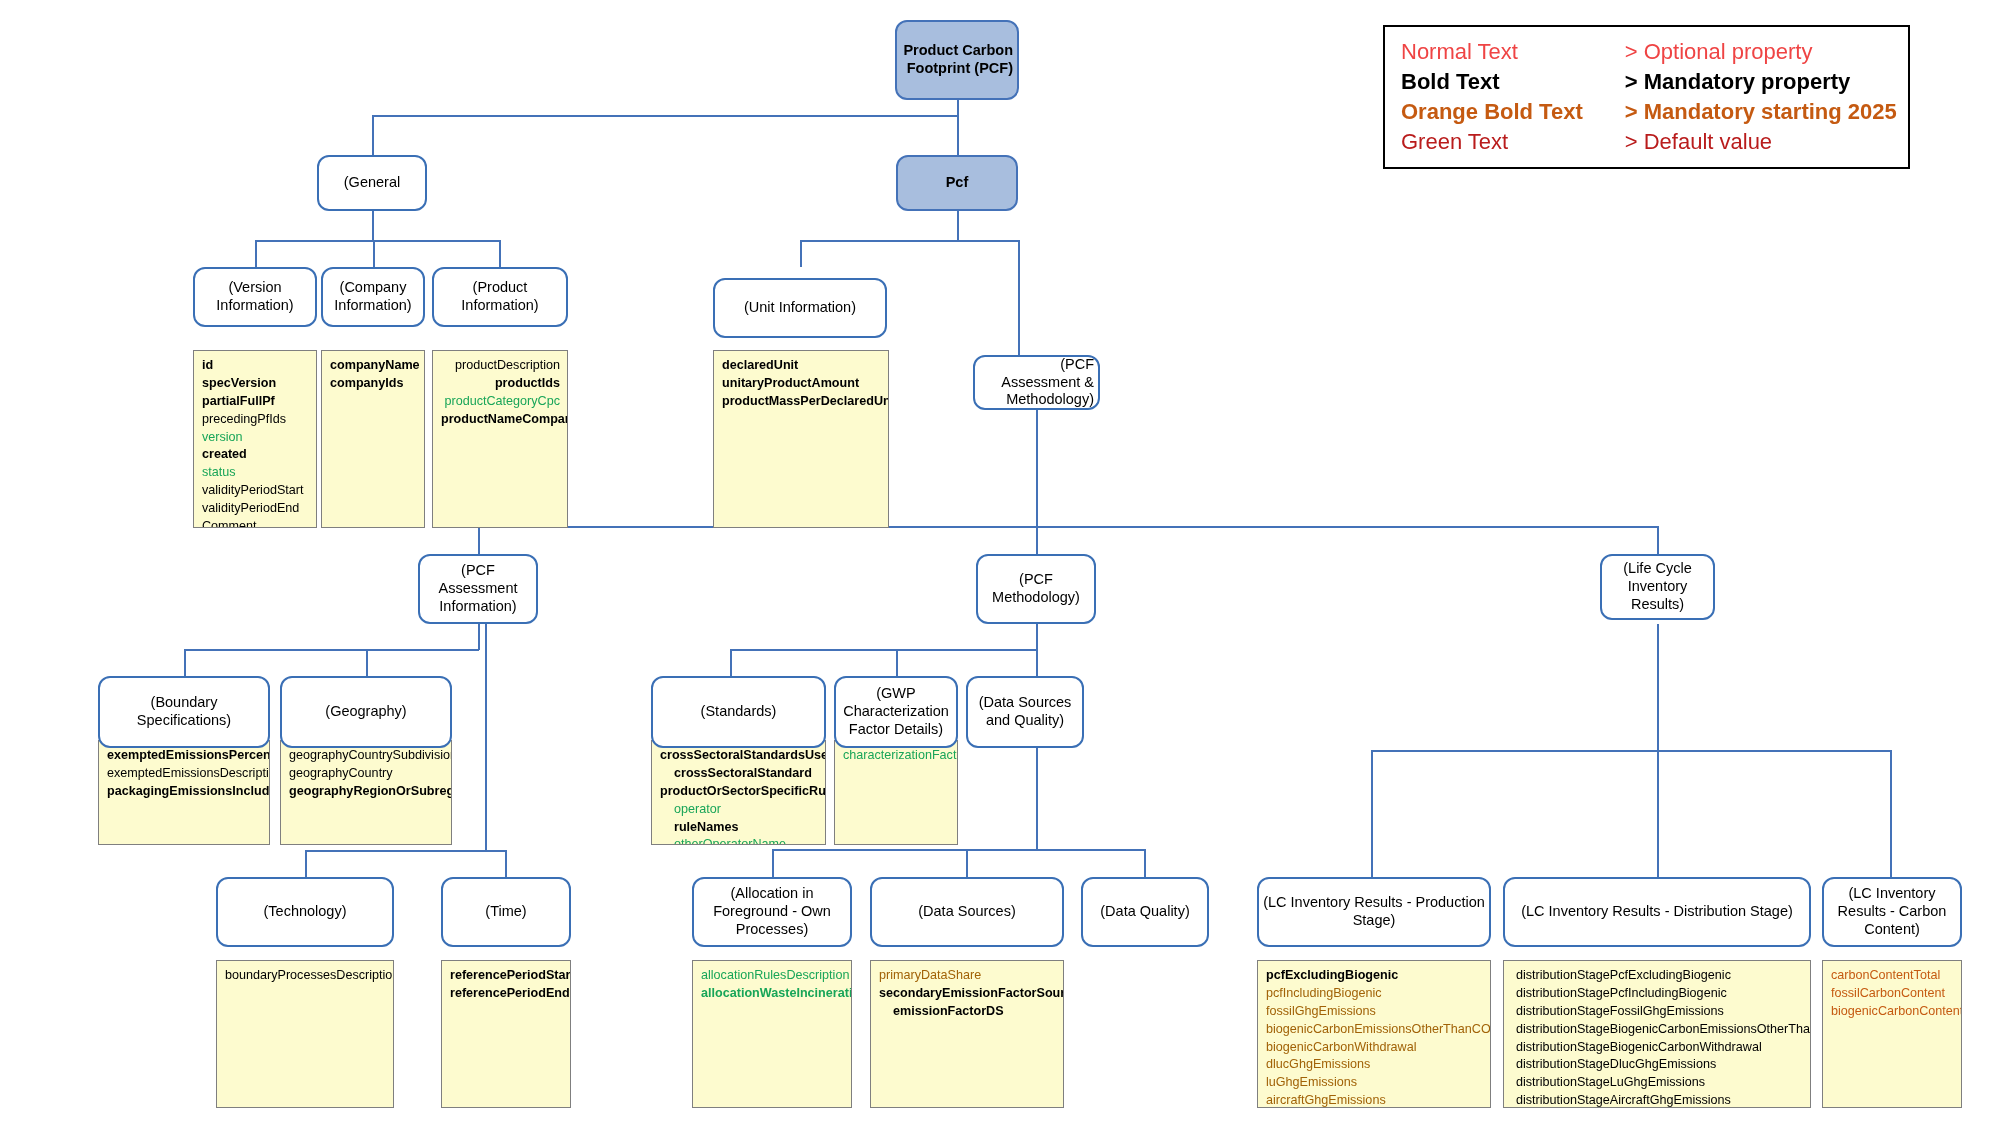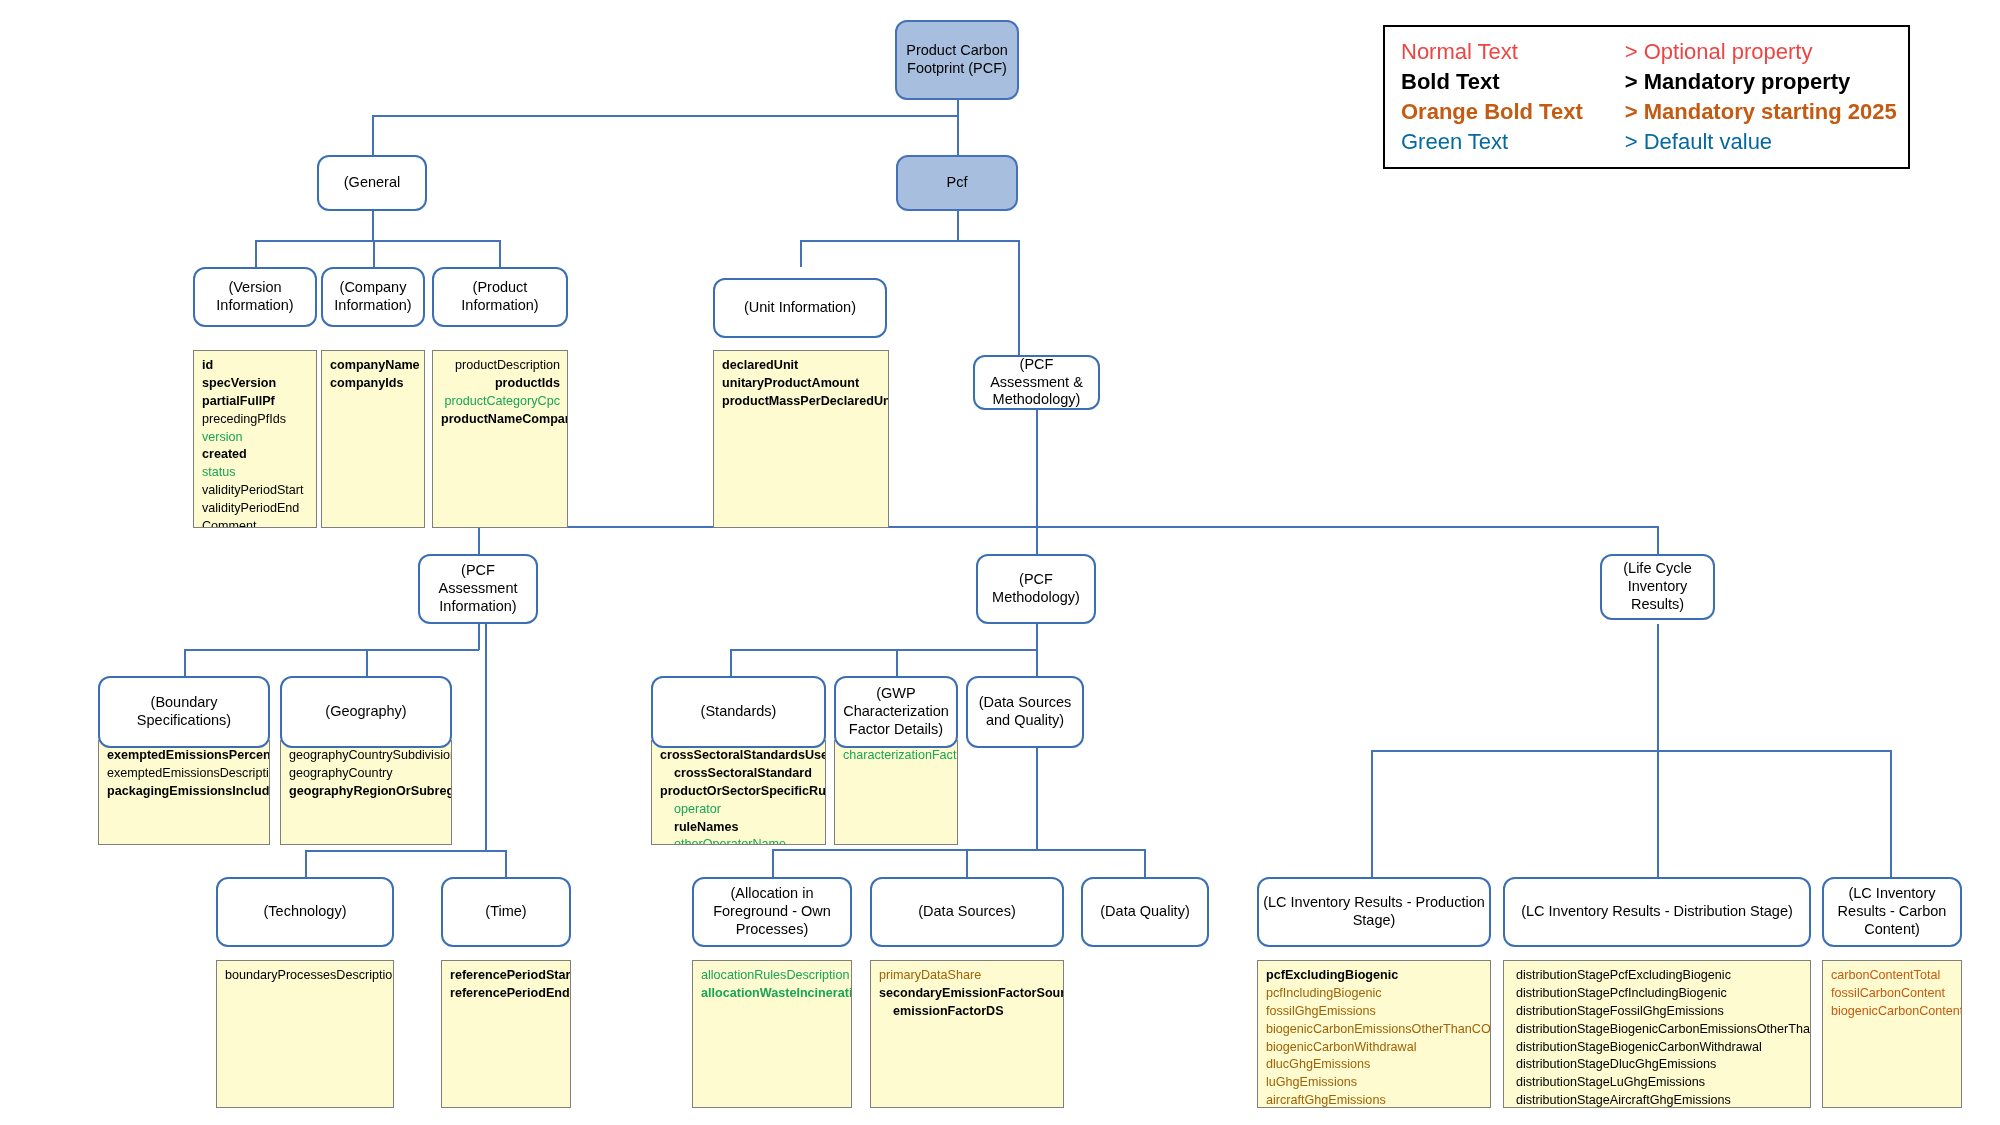--- a/index.html
+++ b/index.html
@@ -12,21 +12,21 @@
   .ln{position:absolute;background:#4472b8;}
   .lnv{width:1.5px;}
   .lnh{height:1.5px;}
 
   
   .node{position:absolute;box-sizing:border-box;border:2px solid #3a6fb5;
         border-radius:12px;background:#ffffff;color:#000;
         display:flex;align-items:center;justify-content:center;text-align:center;
         font-size:14.5px;line-height:1.22;padding:2px 4px;z-index:5;}
   .node.blue{background:#a8bede;border-color:#4472b8;}
-  .node.bold{font-weight:normal;}
+  .node.bold{font-weight:bold;text-align:right;}
 
   
   .pbox{position:absolute;box-sizing:border-box;background:#fdfbcf;
         border:1.5px solid #7f7f7f;padding:6px 7px 6px 8px;
         font-size:12.6px;line-height:1.42;color:#000;z-index:4;
         overflow:hidden;}
   .pbox div{white-space:nowrap;}
   .b{font-weight:bold;}
   .g{color:#18a558;}
   .gb{color:#18a558;font-weight:bold;}
@@ -37,21 +37,21 @@
   
   #legend{position:absolute;box-sizing:border-box;border:2.5px solid #000;
           background:#fff;z-index:8;padding:10px 16px;}
   #legend table{border-collapse:collapse;}
   #legend td{font-size:22px;line-height:1.28;padding:1px 0;vertical-align:top;
              white-space:nowrap;}
   #legend td.col1{padding-right:42px;}
   .lg-normal{color:#ef4444;font-weight:normal;}
   .lg-bold{color:#000;font-weight:bold;}
   .lg-orange{color:#c55a11;font-weight:bold;}
-  .lg-green{color:#0369a1;font-weight:normal;}
+  .lg-green{color:#b91c1c;font-weight:normal;}
 </style>
 </head>
 <body>
 
 <div id="canvas">
 
   <div class="ln lnv" style="left:957px;top:100px;height:16px;"></div>
   <div class="ln lnh" style="left:372px;top:115px;width:586px;"></div>
   <div class="ln lnv" style="left:372px;top:115px;height:40px;"></div>
   <div class="ln lnv" style="left:957px;top:115px;height:40px;"></div>
@@ -108,21 +108,21 @@
   <div class="node blue bold" style="left:896px;top:155px;width:122px;height:56px;">Pcf</div>
 
   <div class="node" style="left:193px;top:267px;width:124px;height:60px;">(Version Information)</div>
 
   <div class="node" style="left:321px;top:267px;width:104px;height:60px;">(Company Information)</div>
 
   <div class="node" style="left:432px;top:267px;width:136px;height:60px;">(Product Information)</div>
 
   <div class="node" style="left:713px;top:267px;width:174px;height:60px;margin-top:11px;">(Unit Information)</div>
 
-  <div class="node" style="left:973px;top:355px;width:127px;height:55px;">(PCF Assessment &amp; Methodology)</div>
+  <div class="node" style="left:973px;top:355px;width:127px;height:55px;text-align:right;">(PCF Assessment &amp; Methodology)</div>
 
   <div class="node" style="left:418px;top:554px;width:120px;height:70px;">(PCF Assessment Information)</div>
 
   <div class="node" style="left:976px;top:554px;width:120px;height:70px;">(PCF Methodology)</div>
 
   <div class="node" style="left:1600px;top:554px;width:115px;height:66px;">(Life Cycle Inventory Results)</div>
 
   <div class="node" style="left:98px;top:676px;width:172px;height:72px;">(Boundary Specifications)</div>
 
   <div class="node" style="left:280px;top:676px;width:172px;height:72px;">(Geography)</div>

